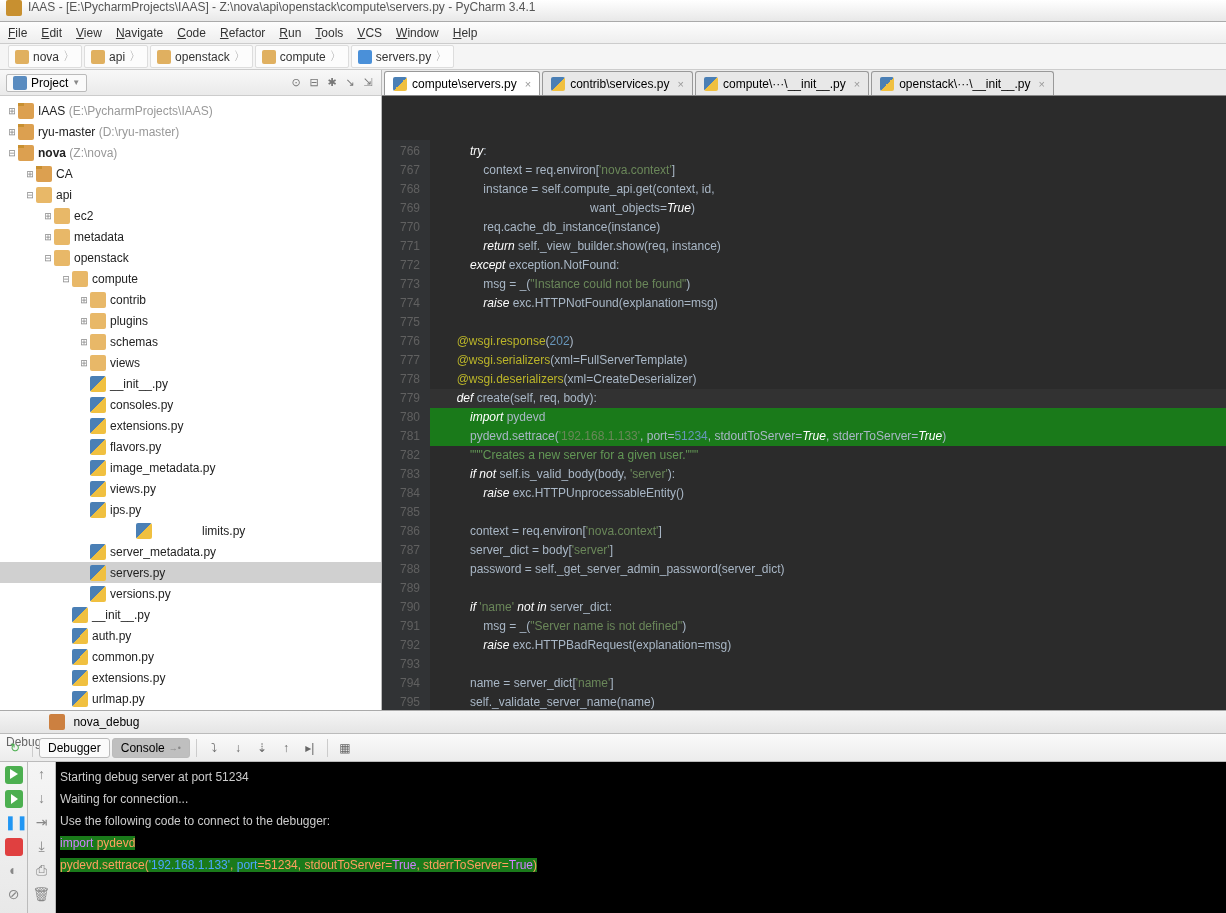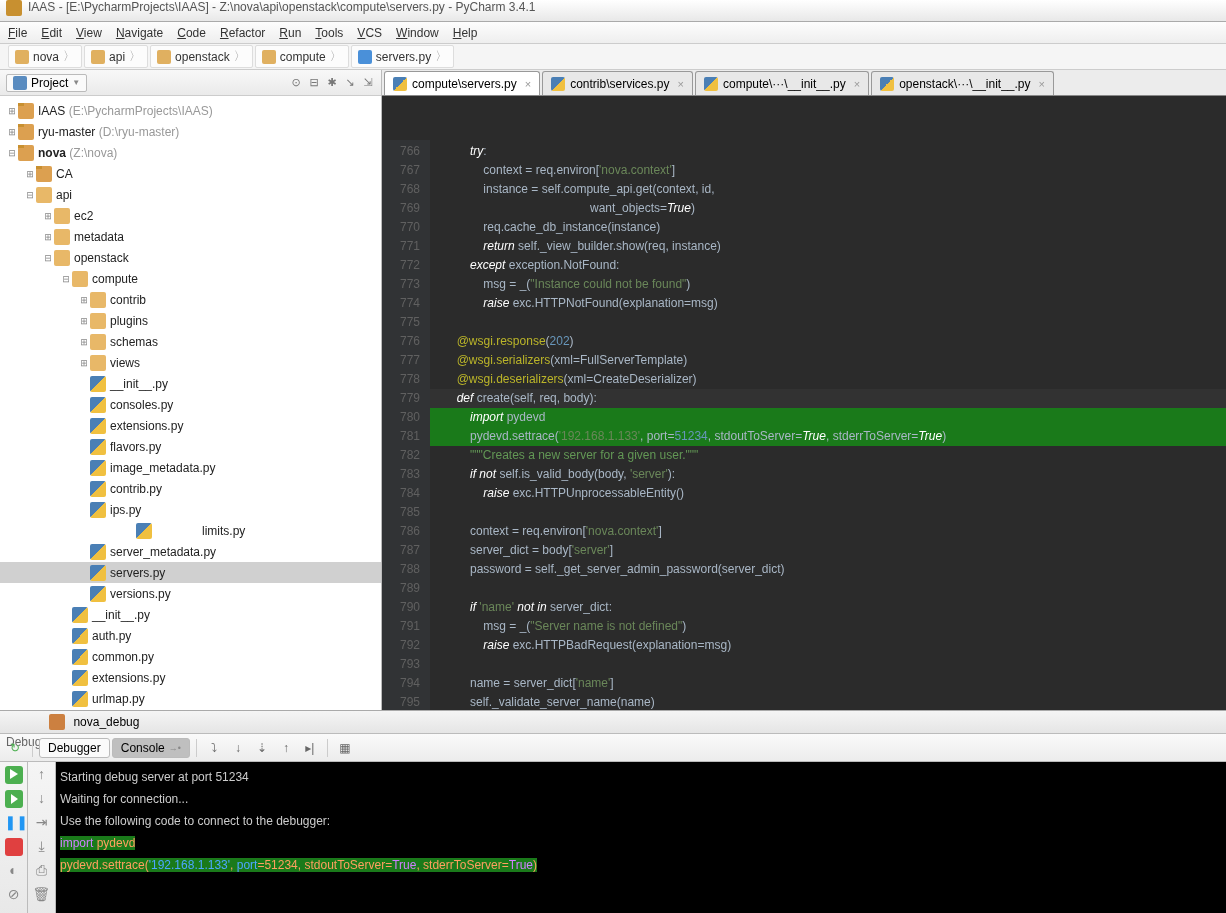--- a/index.html
+++ b/index.html
@@ -207,21 +207,21 @@
           <span class="tlabel">flavors.py</span>
         </div>
         <div class="tree-row" style="padding-left: 78px;">
           <span class="tw"></span>
           <span class="fic py"></span>
           <span class="tlabel">image_metadata.py</span>
         </div>
         <div class="tree-row" style="padding-left: 78px;">
           <span class="tw"></span>
           <span class="fic py"></span>
-          <span class="tlabel">contrib.py</span>
+          <span class="tlabel">views.py</span>
         </div>
         <div class="tree-row" style="padding-left: 78px;">
           <span class="tw"></span>
           <span class="fic py"></span>
           <span class="tlabel">ips.py</span>
         </div>
         <div class="tree-row" style="padding-left: 78px; gap: 46px;">
           <span class="tw"></span>
           <span class="fic py"></span>
           <span class="tlabel">limits.py</span>

